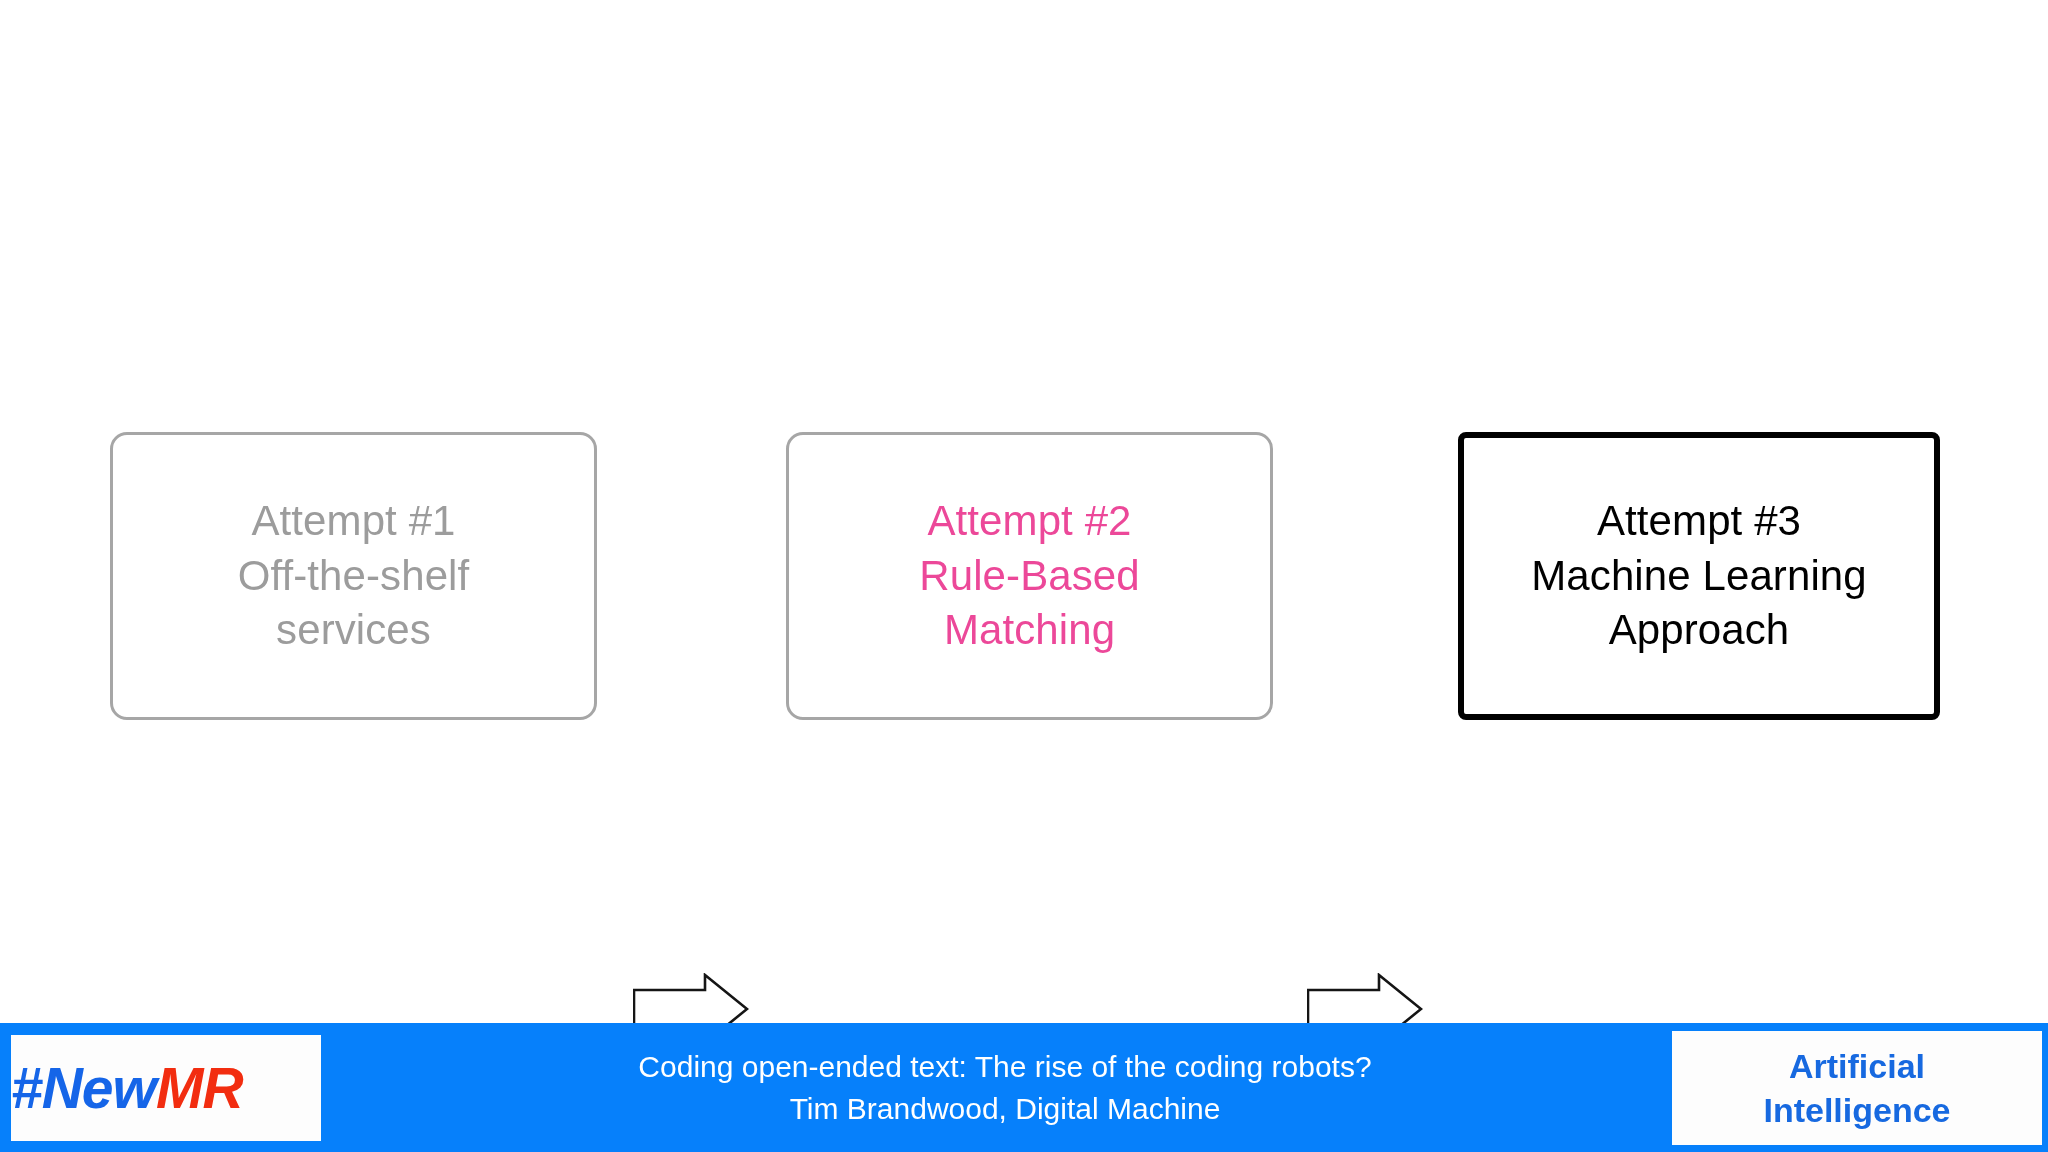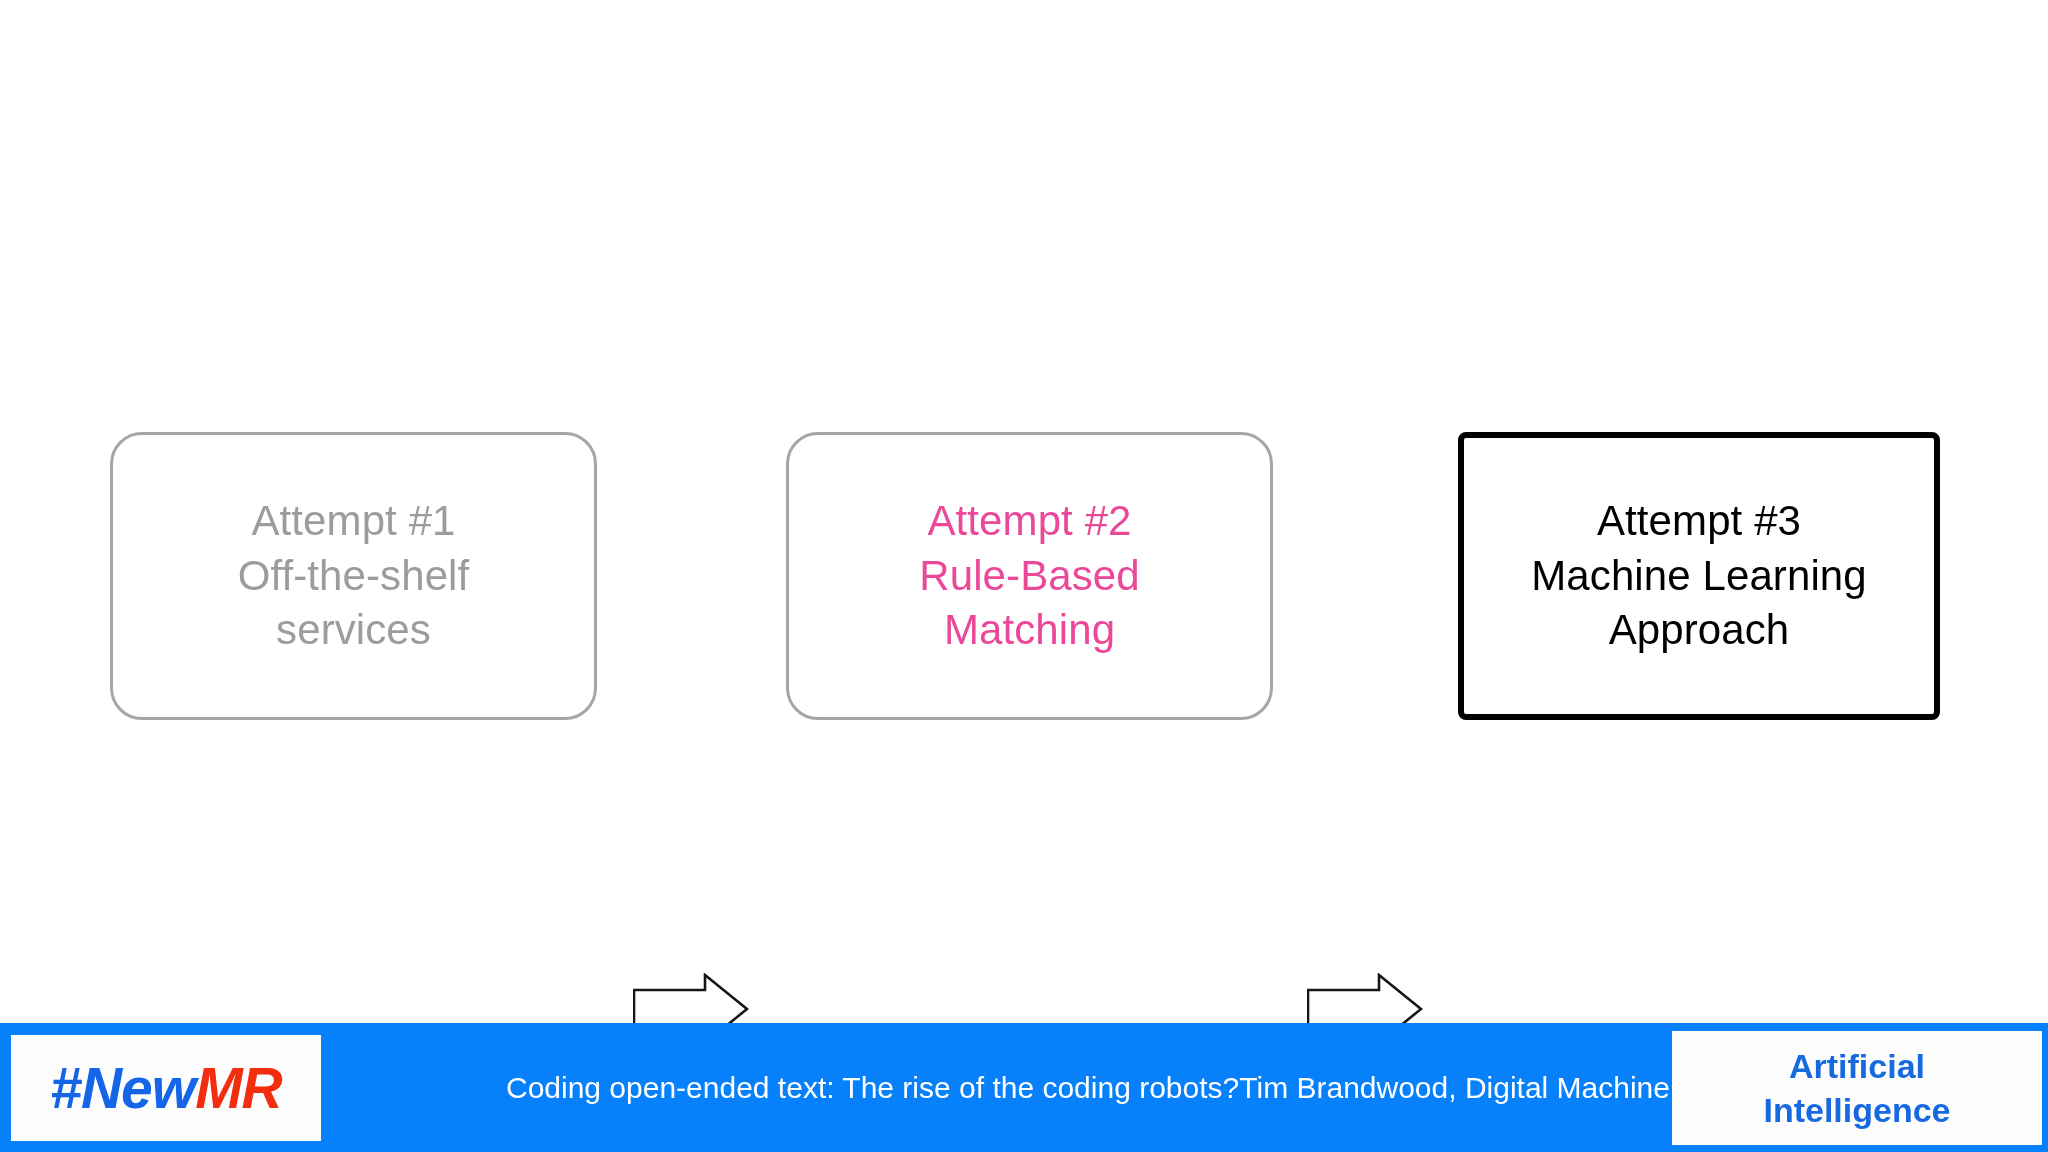--- a/index.html
+++ b/index.html
@@ -32,21 +32,21 @@
     width: 2048px;
     height: 288px;
   }
 
   .node {
     position: absolute;
     top: 0;
     height: 288px;
     box-sizing: border-box;
     background: #ffffff;
-    border-radius: 32px;
+    border-radius: 17px;
     display: flex;
     align-items: center;
     justify-content: center;
   }
 
   .node-text {
     text-align: center;
     line-height: 1.30;
     white-space: pre-line;
     letter-spacing: 0.1px;
@@ -108,43 +108,43 @@
 
   #footer-logo-panel {
     position: absolute;
     left: 11px;
     top: 12px;
     width: 310px;
     height: 106px;
     background: #fdfdfd;
     display: flex;
     align-items: center;
-    justify-content: center;
+    justify-content: flex-start;
   }
   #footer-logo-text {
     font-size: 57px;
     font-weight: bold;
     font-style: italic;
     letter-spacing: -1px;
     line-height: 1;
     white-space: nowrap;
   }
   .logo-blue { color: #1565e8; }
   .logo-red  { color: #f22d10; }
 
   #footer-center {
     position: absolute;
     left: 340px;
     top: 0;
     width: 1330px;
     height: 129px;
     display: flex;
-    flex-direction: row;
-    align-items: center;
-    justify-content: flex-end;
+    flex-direction: column;
+    align-items: center;
+    justify-content: center;
   }
   .footer-line {
     color: #ffffff;
     font-size: 30px;
     line-height: 1.38;
     text-align: center;
     white-space: nowrap;
   }
 
   #footer-right-panel {

